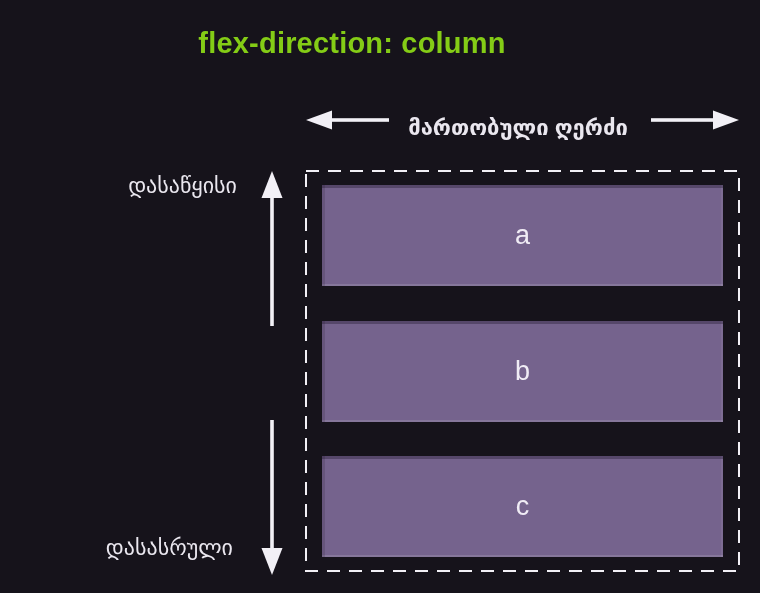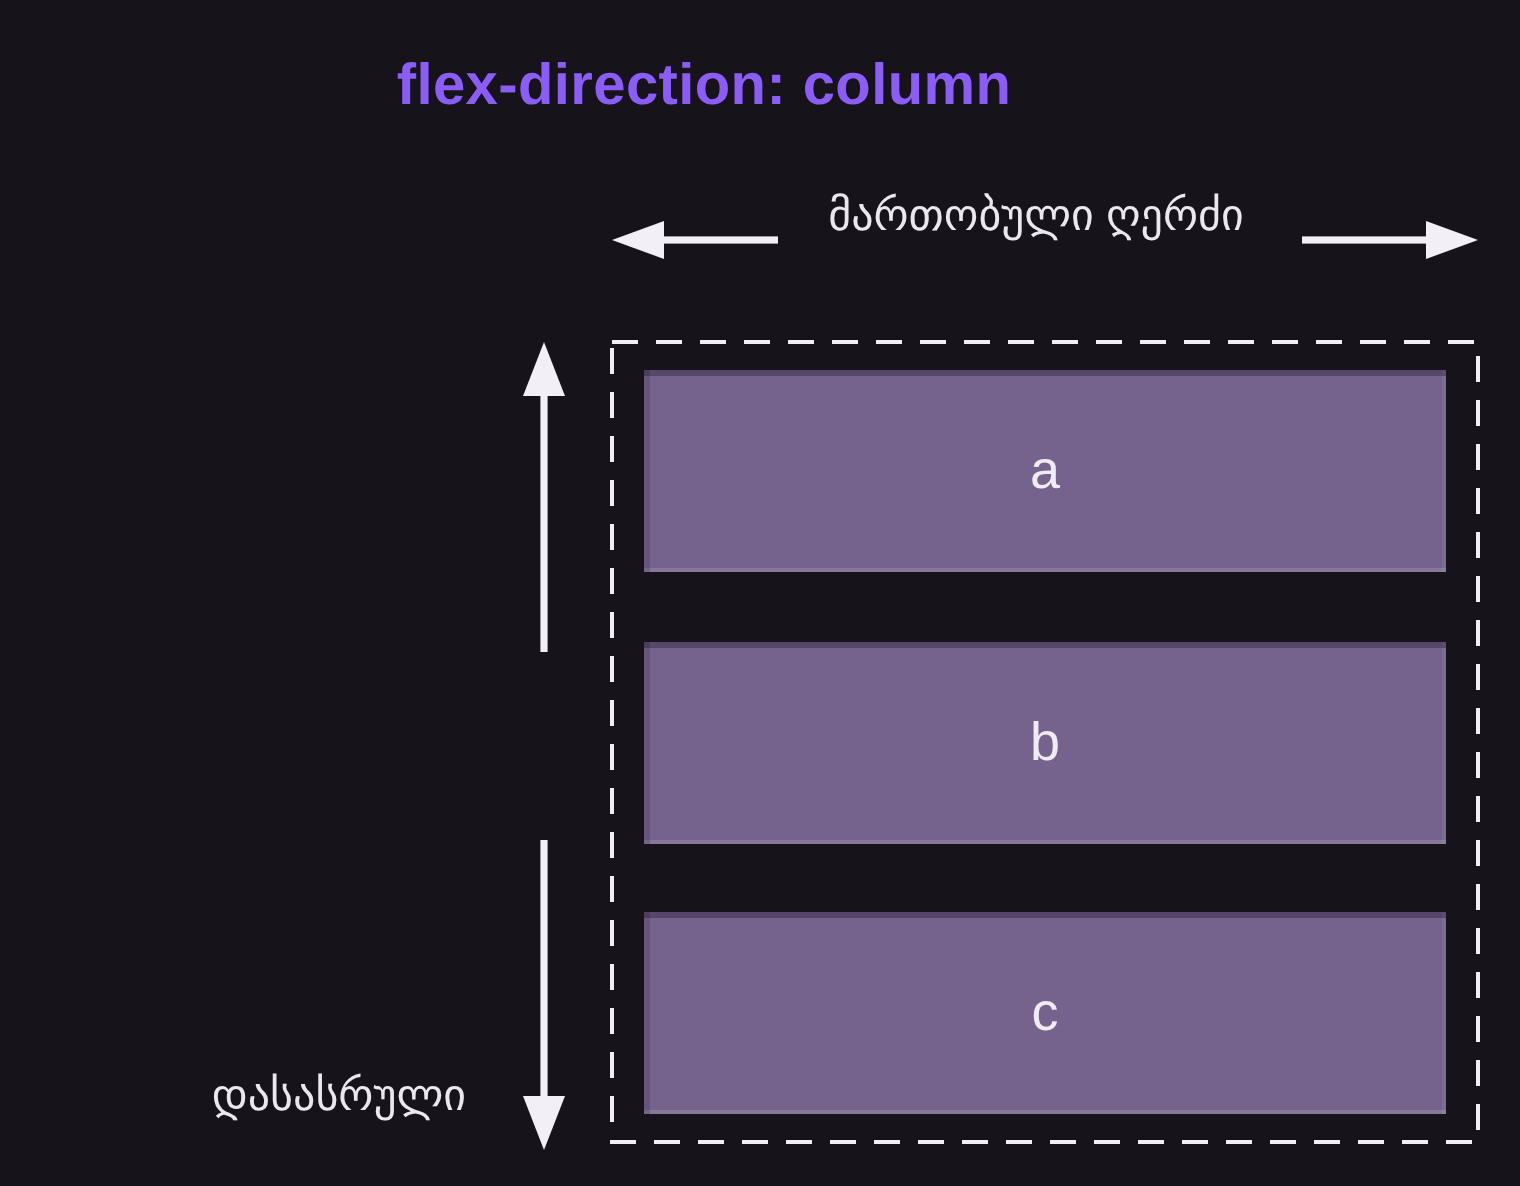--- a/index.html
+++ b/index.html
@@ -11,36 +11,37 @@
   .stage{
     position:relative;
     width:760px;height:593px;
     background:#16131B;
     overflow:hidden;
   }
   .title{
     position:absolute;
     left:352px;top:27px;
     transform:translateX(-50%);
-    color:#8b5cf6;
+    color:#84cc16;
     font-size:29px;
     font-weight:bold;
     white-space:nowrap;
     letter-spacing:0.2px;
   }
   .geo-label{
     position:absolute;
     color:#EAE7EF;
     font-size:22px;
     line-height:32px;
     white-space:nowrap;
   }
   .cross-label{
-    left:518px;top:92px;
+    left:518px;top:112px;
     transform:translateX(-50%);
+    font-weight:bold;
   }
   .main-start{left:0;width:237px;top:170px;text-align:right;}
   .main-axis-name{left:0;width:281px;top:357px;text-align:right;}
   .main-end{left:0;width:233px;top:532px;text-align:right;}
   .arrow-svg{position:absolute;display:block;}
   .arrow-left-svg{left:305px;top:108px;}
   .arrow-right-svg{left:650px;top:108px;}
   .arrow-up-svg{left:258px;top:170px;}
   .arrow-down-svg{left:258px;top:420px;}
   .flex-container{
@@ -85,20 +86,21 @@
     <polygon points="1,12 27,2.5 27,21.5" fill="#F2F0F6"></polygon>
   </svg>
 
   <div class="geo-label cross-label">მართობული ღერძი</div>
 
   <svg class="arrow-svg arrow-right-svg" width="90" height="24" viewBox="0 0 90 24">
     <rect x="1" y="10.2" width="66" height="3.6" fill="#F2F0F6"></rect>
     <polygon points="89,12 63,2.5 63,21.5" fill="#F2F0F6"></polygon>
   </svg>
 
+  <div class="geo-label main-start">დასაწყისი</div>
   <div class="geo-label main-end">დასასრული</div>
 
   <svg class="arrow-svg arrow-up-svg" width="28" height="156" viewBox="0 0 28 156">
     <rect x="12.2" y="20" width="3.6" height="136" fill="#F2F0F6"></rect>
     <polygon points="14,1 3.5,28 24.5,28" fill="#F2F0F6"></polygon>
   </svg>
   <svg class="arrow-svg arrow-down-svg" width="28" height="156" viewBox="0 0 28 156">
     <rect x="12.2" y="0" width="3.6" height="136" fill="#F2F0F6"></rect>
     <polygon points="14,155 3.5,128 24.5,128" fill="#F2F0F6"></polygon>
   </svg>

